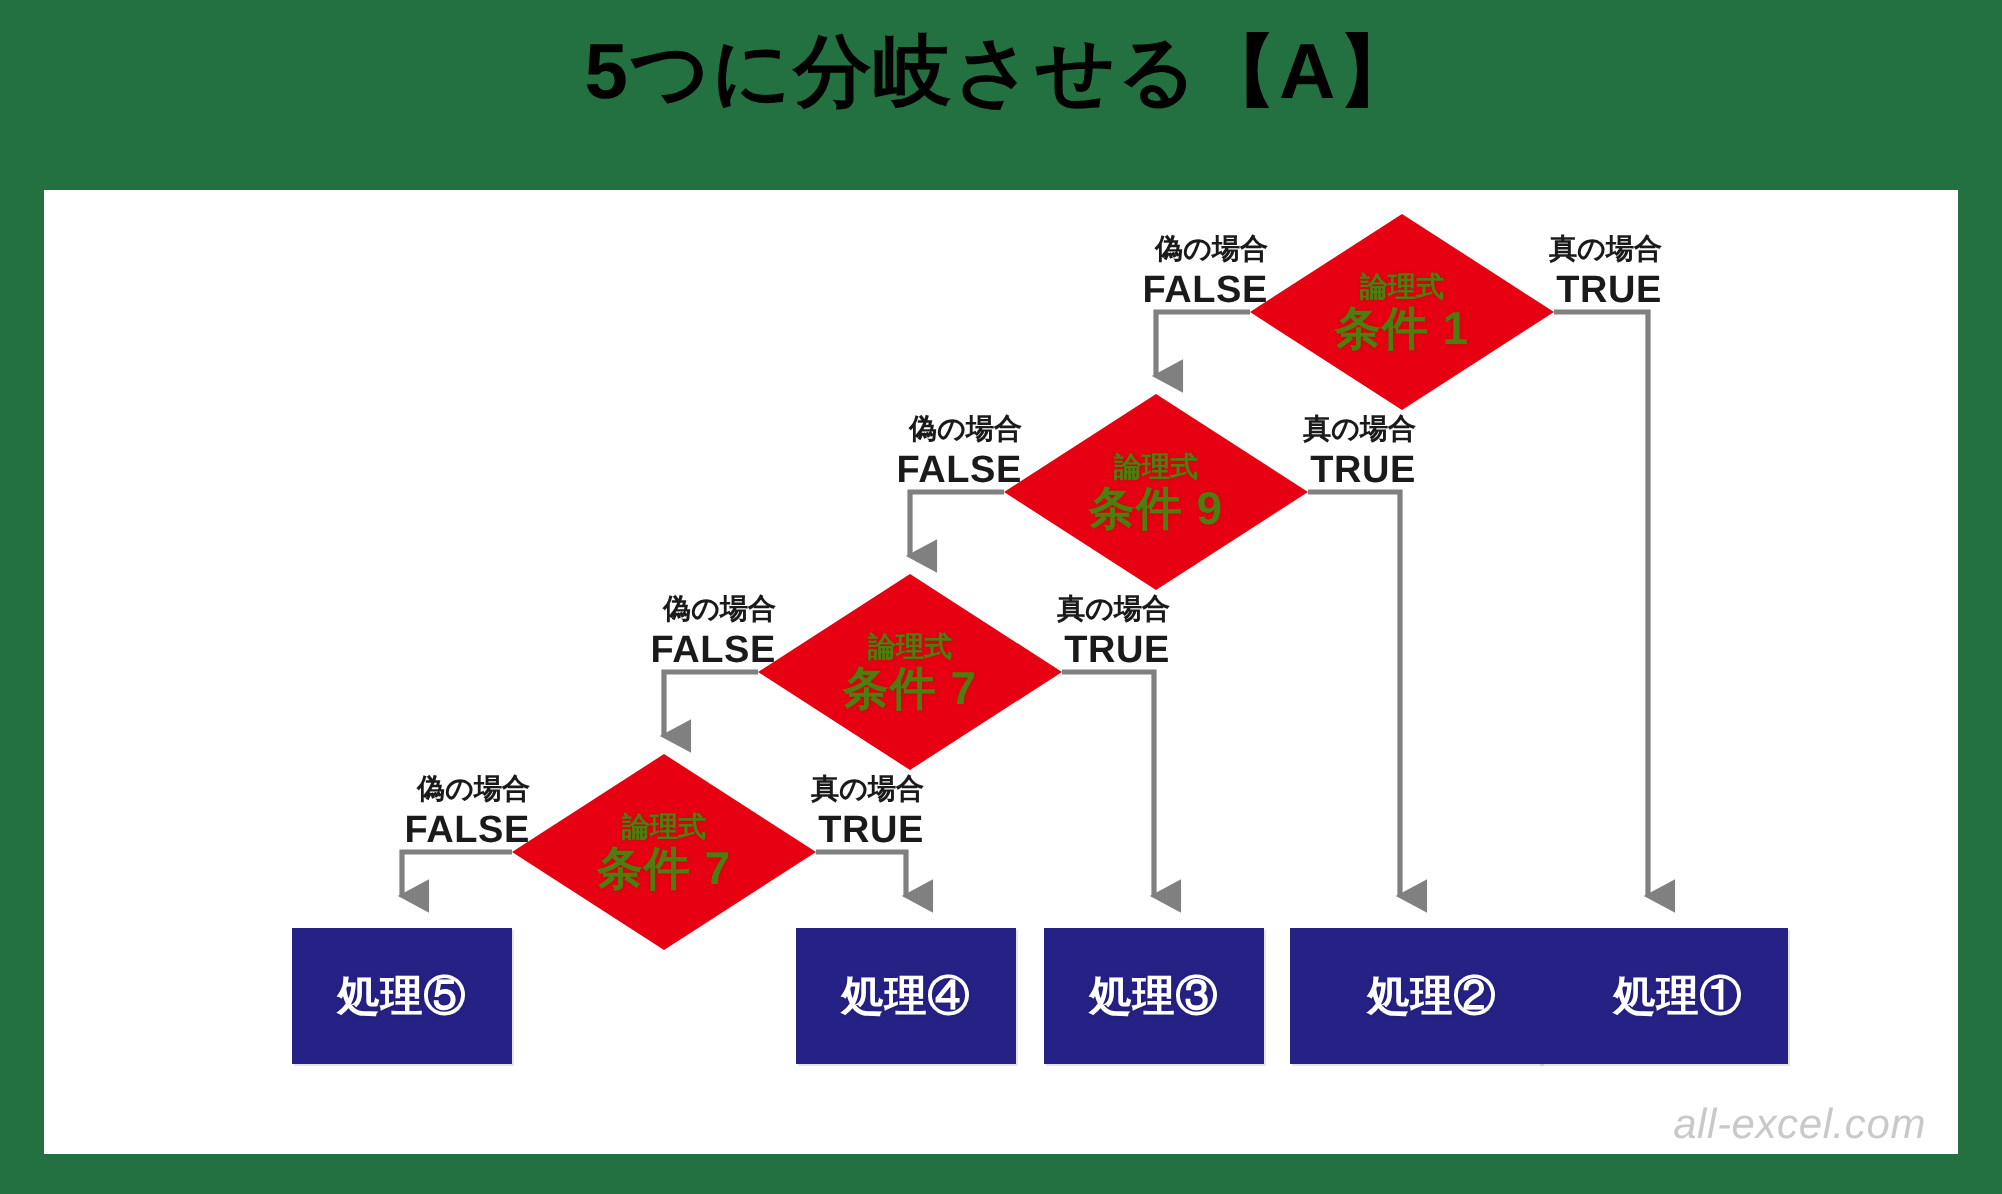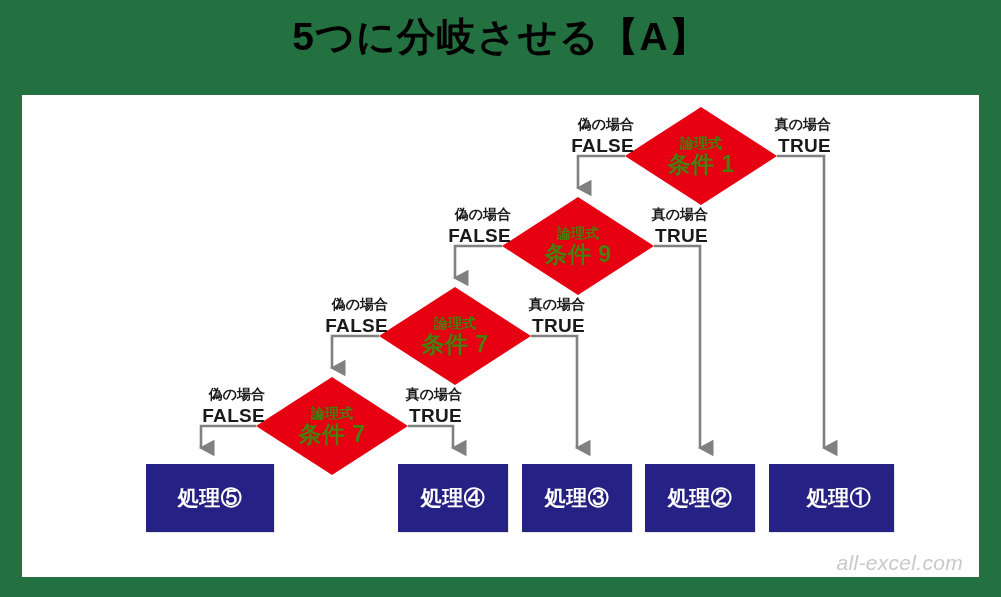--- a/index.html
+++ b/index.html
@@ -212,21 +212,21 @@
   </div>
   <div class="branch-label" style="left:179px; top:386px; width:86px;">
     <span>偽の場合</span>
     <span class="sub">FALSE</span>
   </div>
   <div class="branch-label" style="left:376px; top:386px; width:86px;">
     <span>真の場合</span>
     <span class="sub">TRUE</span>
   </div>
 
-  <div class="process" style="left:146px; top:464px; width:128px; height:68px;">処理⑤</div>
+  <div class="process" style="left:146px; top:464px; width:110px; height:68px;">処理⑤</div>
   <div class="process" style="left:398px; top:464px; width:110px; height:68px;">処理④</div>
   <div class="process" style="left:522px; top:464px; width:110px; height:68px;">処理③</div>
-  <div class="process" style="left:645px; top:464px; width:110px; height:68px;">処理②</div>
+  <div class="process" style="left:645px; top:464px; width:110px; height:68px;padding-left:16px;">処理②</div>
   <div class="process" style="left:769px; top:464px; width:110px; height:68px;padding-left:15px;">処理①</div>
 
   <div class="watermark">all-excel.com</div>
 
 </div>
 
 </body></html>

